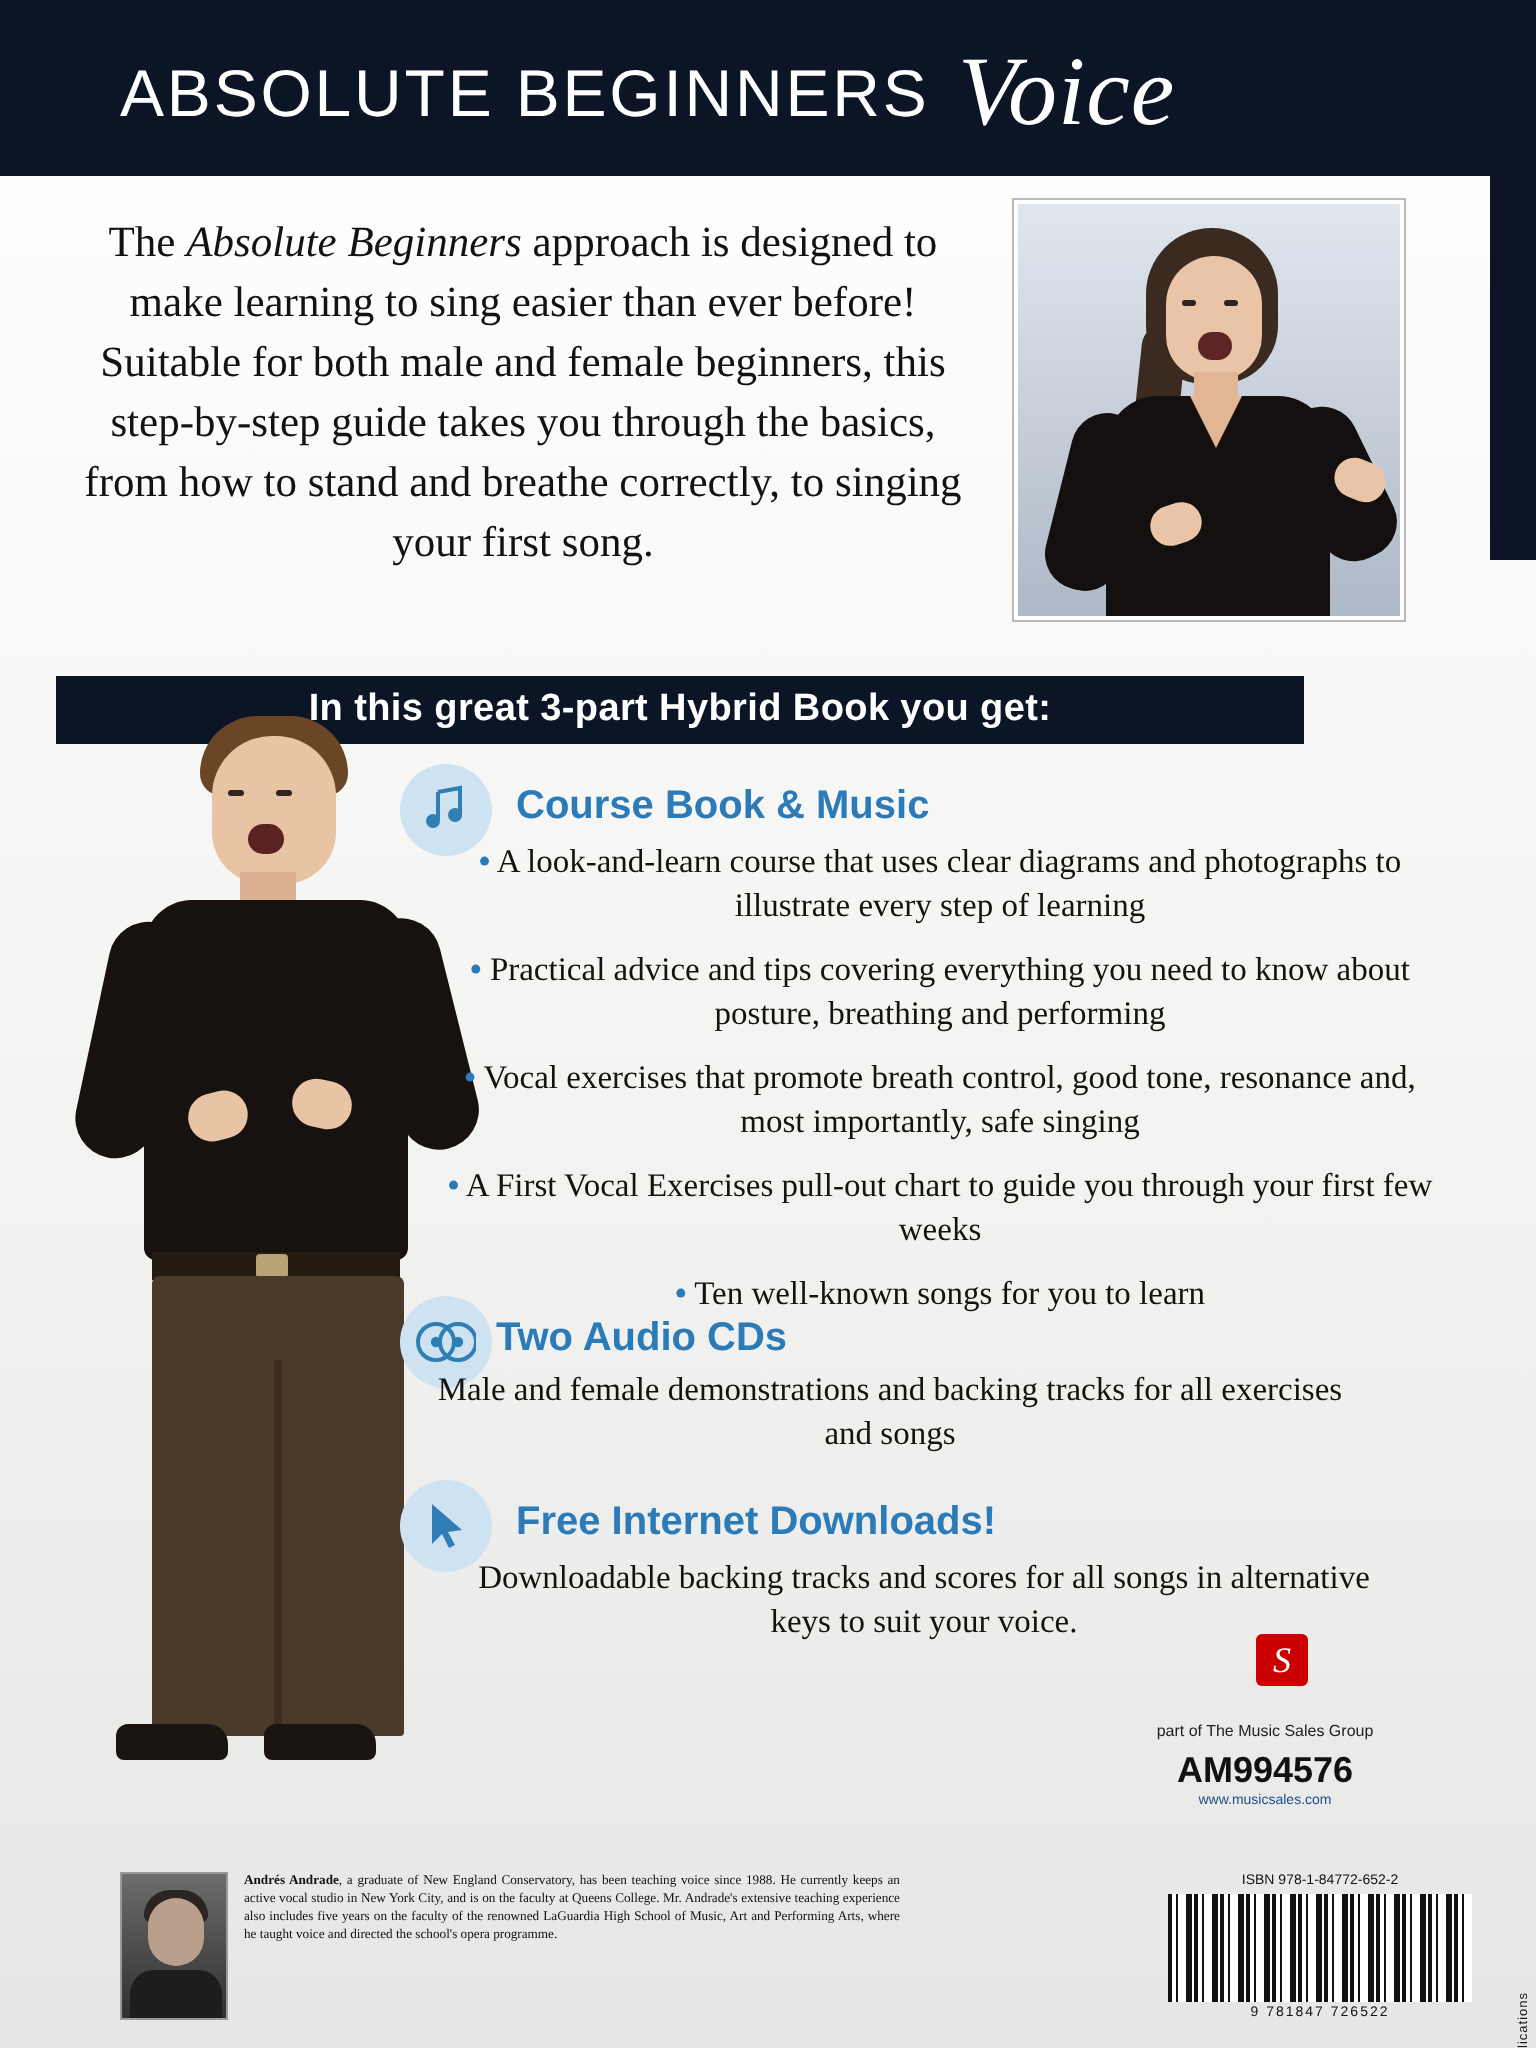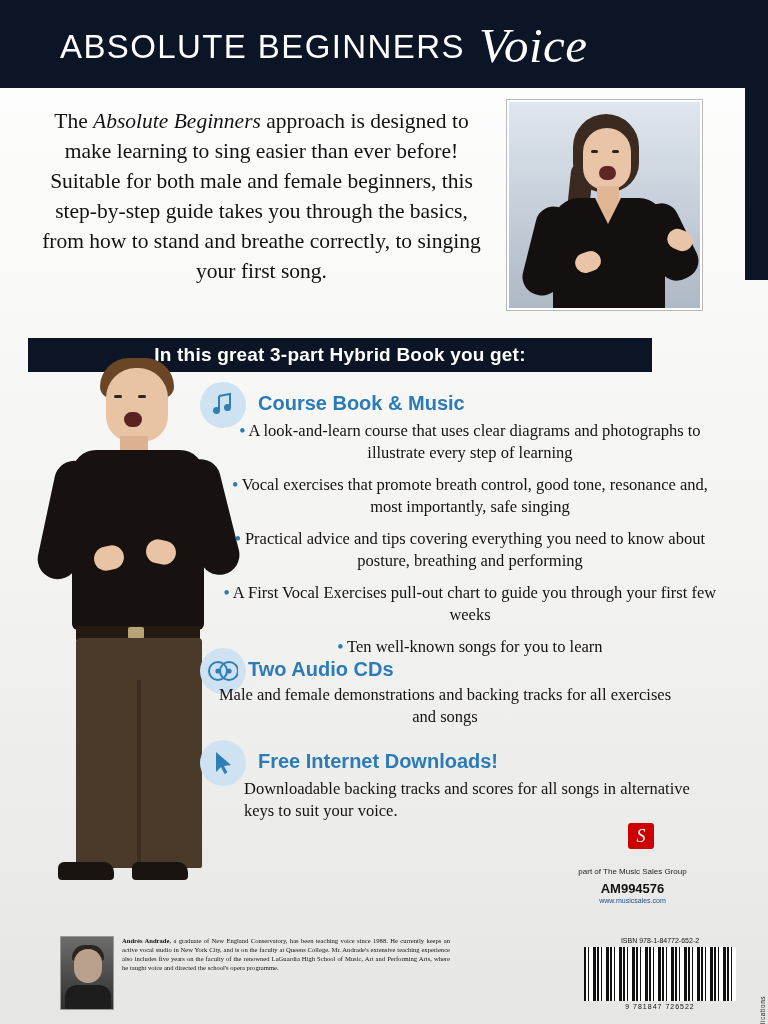--- a/index.html
+++ b/index.html
@@ -162,34 +162,34 @@
   
   .sec2 { left:200px; top:648px; width:520px; }
   .sec2 .feat-icon { left:0; top:0; }
   .sec2 .feat-head { position:absolute; left:48px; top:10px; }
   .sec2 .bullets { position:absolute; left:10px; top:36px; width:470px; text-align:center; }
 
   
   .sec3 { left:200px; top:740px; width:520px; }
   .sec3 .feat-icon { left:0; top:0; }
   .sec3 .feat-head { position:absolute; left:58px; top:10px; }
-  .sec3 .bullets { position:absolute; left:44px; top:38px; width:460px; text-align:left; }
+  .sec3 .bullets { position:absolute; left:32px; top:38px; width:460px; text-align:center; }
 
   
   .pub { position:absolute; right:28px; bottom:120px; width:215px; text-align:center; }
   .pub-logo {
     position:absolute; right:86px; top:-42px; width:26px; height:26px;
     background:#cc0000; border-radius:3px; color:#fff;
     font-family:"Liberation Serif", serif; font-style:italic; font-size:18px;
     display:flex; align-items:center; justify-content:center;
   }
   .pub-name { font-family:"Liberation Sans", sans-serif; font-weight:bold; font-size:16px; color:#111; }
   .pub-sub { font-family:"Liberation Sans", sans-serif; font-size:8px; color:#222; margin-top:2px; }
   .pub-web { font-family:"Liberation Sans", sans-serif; font-size:7px; color:#1b4f8a; margin-top:1px; }
-  .pub-code { font-family:"Liberation Sans", sans-serif; font-weight:bold; font-size:13px; color:#111; margin-top:5px; }
+  .pub-code { font-family:"Liberation Sans", sans-serif; font-weight:bold; font-size:18px; color:#111; margin-top:5px; }
 
   
   .barcode-box { position:absolute; right:28px; bottom:14px; width:160px; }
   .isbn-text { font-family:"Liberation Sans", sans-serif; font-size:7px; color:#111; text-align:center; margin-bottom:3px; }
   .bars { height:54px; width:152px; margin:0 auto; background:
     repeating-linear-gradient(90deg,#111 0 2px,#fff 2px 4px,#111 4px 5px,#fff 5px 9px,#111 9px 12px,#fff 12px 13px); }
   .bar-num { font-family:"Liberation Sans", sans-serif; font-size:7px; color:#111; text-align:center; margin-top:2px; letter-spacing:1px; }
 
   
   .bio { position:absolute; left:60px; bottom:14px; width:390px; display:flex; gap:8px; }
@@ -269,22 +269,22 @@
     <div class="feat-icon">
       <svg width="26" height="26" viewBox="0 0 26 26" aria-hidden="true">
         <path d="M9 4 L20 2 L20 15 M9 4 L9 18" stroke="#2f7fb5" stroke-width="2" fill="none"></path>
         <circle cx="6.5" cy="18.5" r="3.5" fill="#2f7fb5"></circle>
         <circle cx="17.5" cy="15.5" r="3.5" fill="#2f7fb5"></circle>
       </svg>
     </div>
     <div class="feat-head">Course Book &amp; Music</div>
     <div class="bullets">
       <p><span class="bullet-dot">•</span> <span>A look-and-learn course that uses clear diagrams and photographs to illustrate every step of learning</span></p>
+      <p><span class="bullet-dot">•</span> <span>Practical advice and tips covering everything you need to know about posture, breathing and performing</span></p>
       <p><span class="bullet-dot">•</span> <span>Vocal exercises that promote breath control, good tone, resonance and, most importantly, safe singing</span></p>
-      <p><span class="bullet-dot">•</span> <span>Practical advice and tips covering everything you need to know about posture, breathing and performing</span></p>
       <p><span class="bullet-dot">•</span> <span>A First Vocal Exercises pull-out chart to guide you through your first few weeks</span></p>
       <p><span class="bullet-dot">•</span> <span>Ten well-known songs for you to learn</span></p>
     </div>
   </div>
 
   <div class="feat sec2">
     <div class="feat-icon">
       <svg width="30" height="26" viewBox="0 0 30 26" aria-hidden="true">
         <circle cx="10" cy="13" r="9" fill="none" stroke="#2f7fb5" stroke-width="2"></circle>
         <circle cx="10" cy="13" r="2.6" fill="#2f7fb5"></circle>

